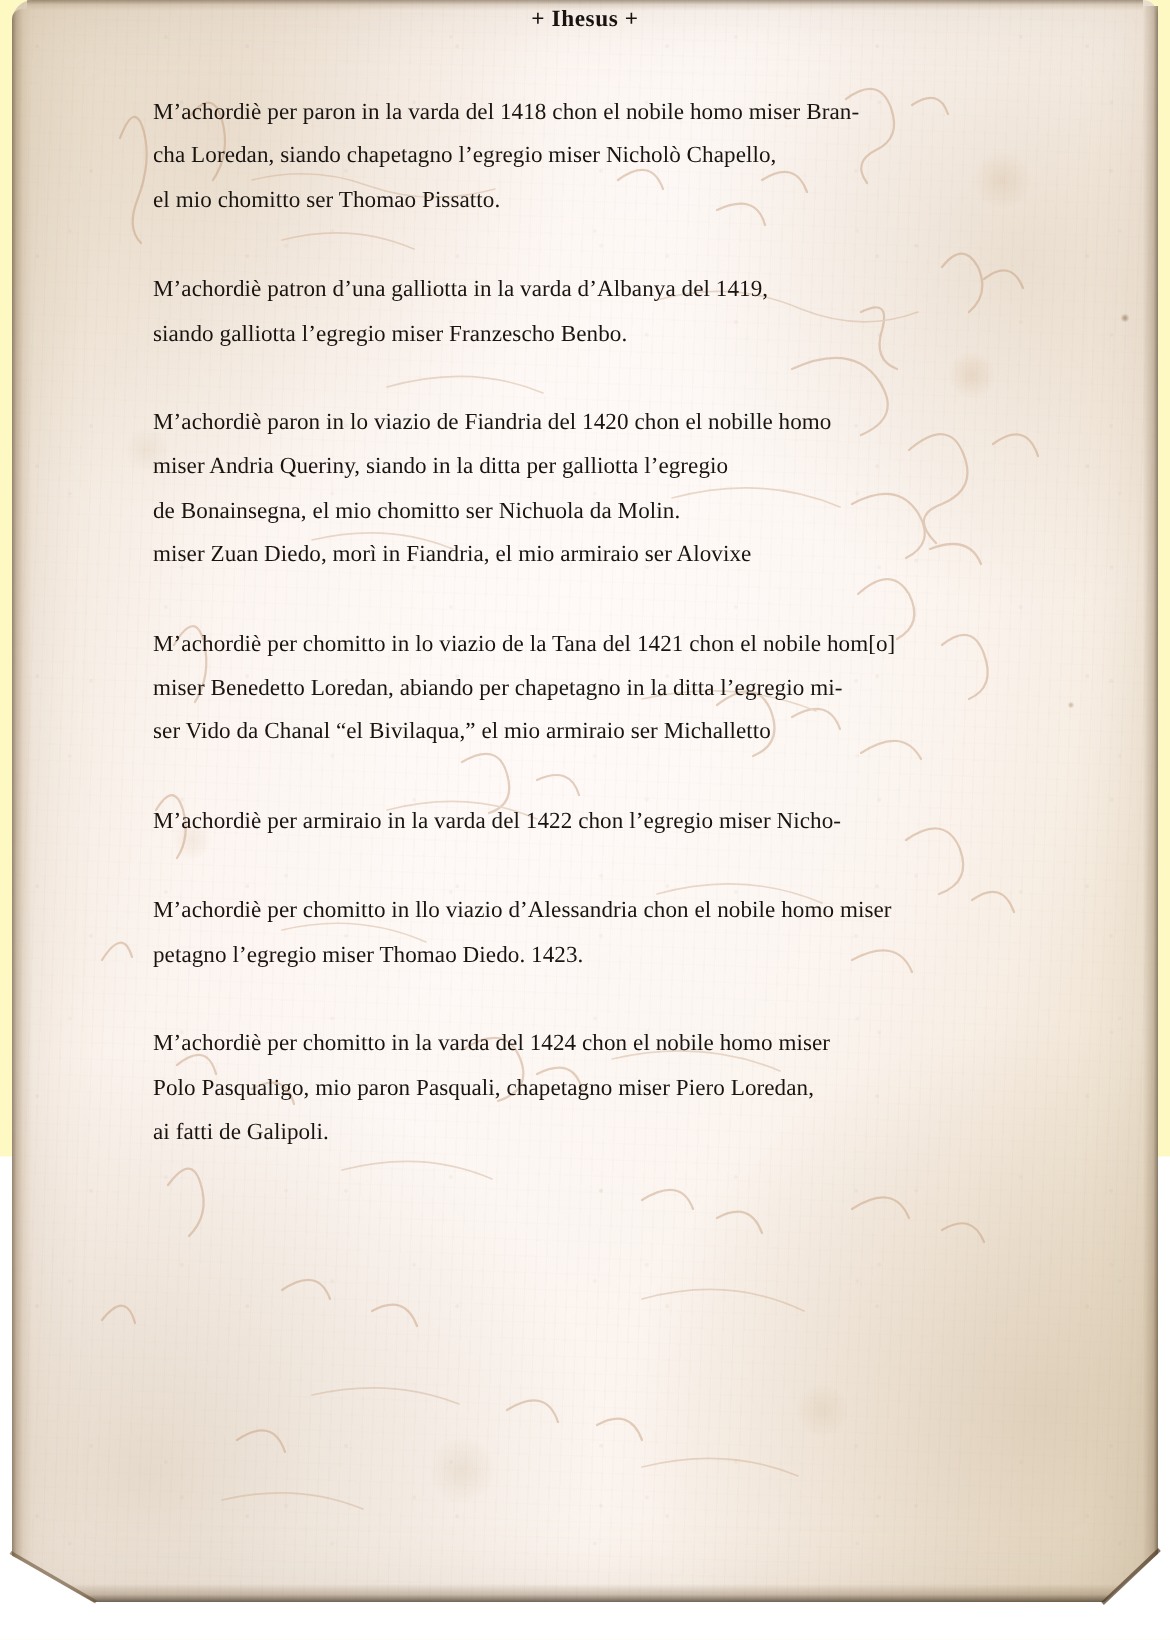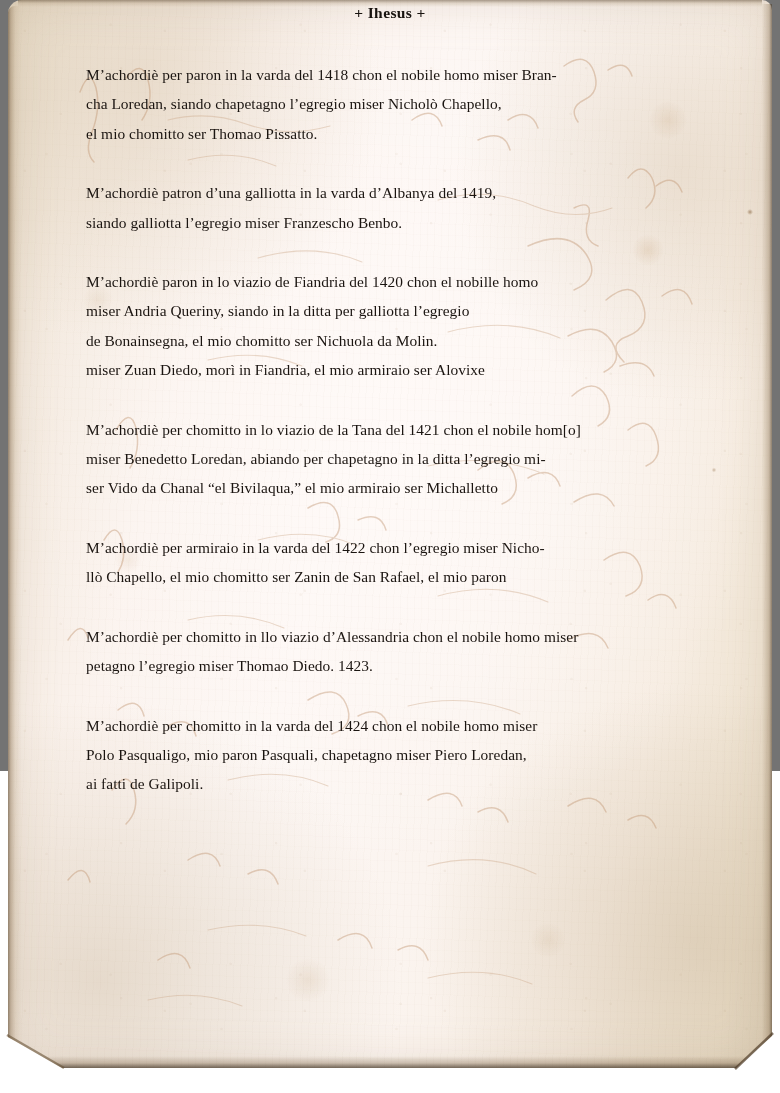--- a/index.html
+++ b/index.html
@@ -12,21 +12,21 @@
     height: 1093px;
     overflow: hidden;
     font-family: "Liberation Serif", "DejaVu Serif", serif;
   }
 
   
   .page-wrap {
     position: relative;
     width: 780px;
     height: 771px;
-    background: #737373;
+    background: #fef9c3;
   }
 
   .parchment {
     position: absolute;
     left: 8px;
     top: 0px;
     width: 764px;
     height: 1068px;
     border-radius: 14px 10px 6px 26px;
     background:
@@ -152,21 +152,21 @@
 
   .text-block {
     position: absolute;
     left: 78px;
     top: 60px;
     width: 570px;
     z-index: 5;
   }
 
   .para {
-    margin: 0 0 30px 0;
+    margin: 0 0 30px 16px;
   }
   .para:last-child { margin-bottom: 0; }
 
   .line {
     font-size: 15.4px;
     line-height: 29.4px;
     color: #1a1410;
     white-space: pre;
     letter-spacing: 0.05px;
   }
@@ -286,21 +286,20 @@
       </div>
 
       <div class="para">
         <div class="line">M’achordiè per chomitto in lo viazio de la Tana del 1421 chon el nobile hom[o]</div>
         <div class="line">miser Benedetto Loredan, abiando per chapetagno in la ditta l’egregio mi-</div>
         <div class="line">ser Vido da Chanal “el Bivilaqua,” el mio armiraio ser Michalletto</div>
       </div>
 
       <div class="para">
         <div class="line">M’achordiè per armiraio in la varda del 1422 chon l’egregio miser Nicho-</div>
-        <div class="line">llò Chapello, el mio chomitto ser Zanin de San Rafael, el mio paron</div>
       </div>
 
       <div class="para">
         <div class="line">M’achordiè per chomitto in llo viazio d’Alessandria chon el nobile homo miser</div>
         <div class="line">petagno l’egregio miser Thomao Diedo. 1423.</div>
       </div>
 
       <div class="para">
         <div class="line">M’achordiè per chomitto in la varda del 1424 chon el nobile homo miser</div>
         <div class="line">Polo Pasqualigo, mio paron Pasquali, chapetagno miser Piero Loredan,</div>

